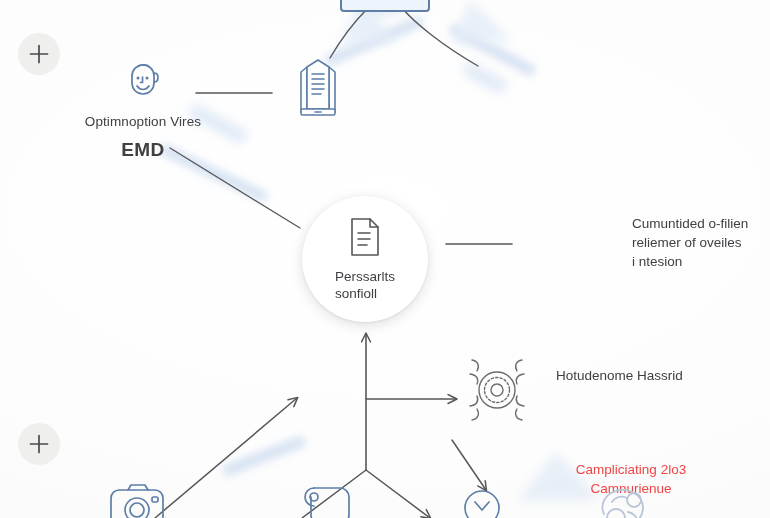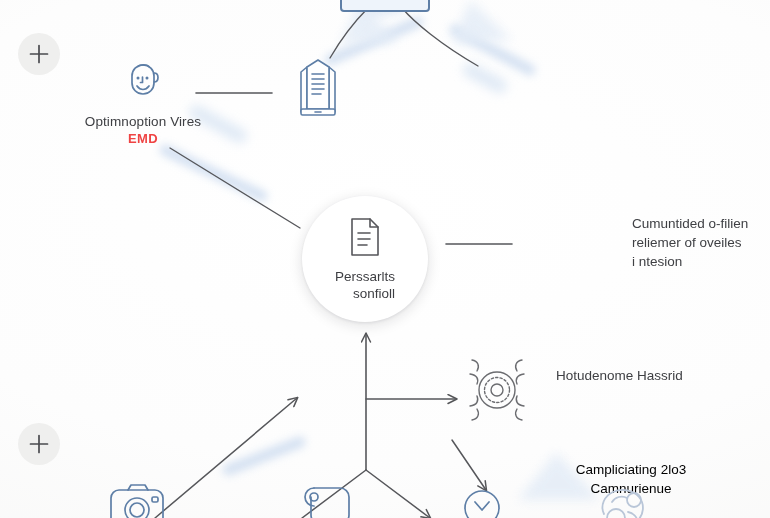--- a/index.html
+++ b/index.html
@@ -44,60 +44,59 @@
   }
   .node .icon { display: block; }
   .node .cap {
     margin-top: 5px;
     color: #3f4044;
     font-size: 13.5px;
     letter-spacing: .1px;
     white-space: pre-line;
   }
   .node .sub {
-    color: #ef4444;
-    font-size: 13px;
+    color: #404040;
+    font-size: 19px;
     font-weight: 700;
     letter-spacing: .4px;
-    margin-top: 1px;
+    margin-top: 9px;
   }
 
   
   #hub {
     position: absolute;
     left: 302px; top: 196px;
     width: 126px; height: 126px;
     border-radius: 50%;
     background: #ffffff;
     box-shadow: 0 3px 14px rgba(20,24,33,.13), 0 1px 3px rgba(20,24,33,.08);
     display: flex;
     flex-direction: column;
     align-items: center;
     justify-content: center;
     z-index: 4;
-    text-align: right;
   }
   #hub .cap {
     margin-top: 6px;
     color: #3d3e42;
     font-size: 13.5px;
     line-height: 1.25;
     white-space: pre-line;
   }
 
   
   .para {
     position: absolute;
     color: #3f4044;
     font-size: 13.5px;
     line-height: 1.42;
     white-space: pre-line;
     text-align: left;
   }
-  .para.muted { color: #000000; text-align: center; }
+  .para.muted { color: #ef4444; text-align: center; }
 
   
   .fab {
     position: absolute;
     width: 42px; height: 42px;
     border-radius: 50%;
     background: #efefee;
     display: flex; align-items: center; justify-content: center;
     z-index: 6;
   }

